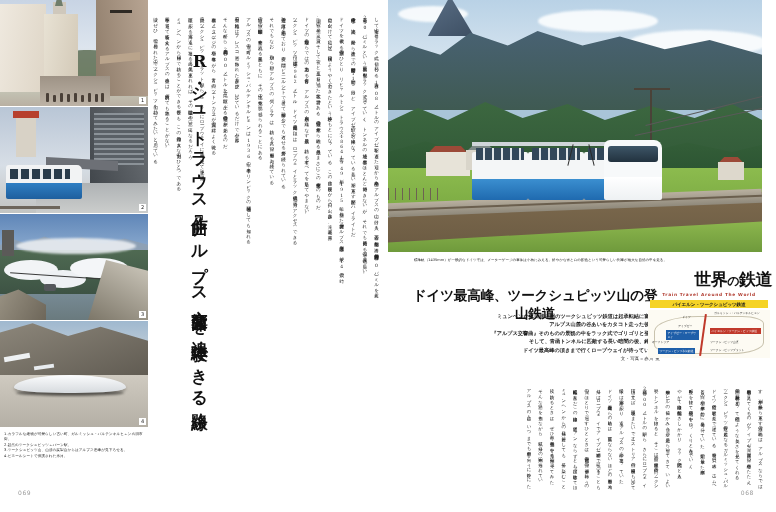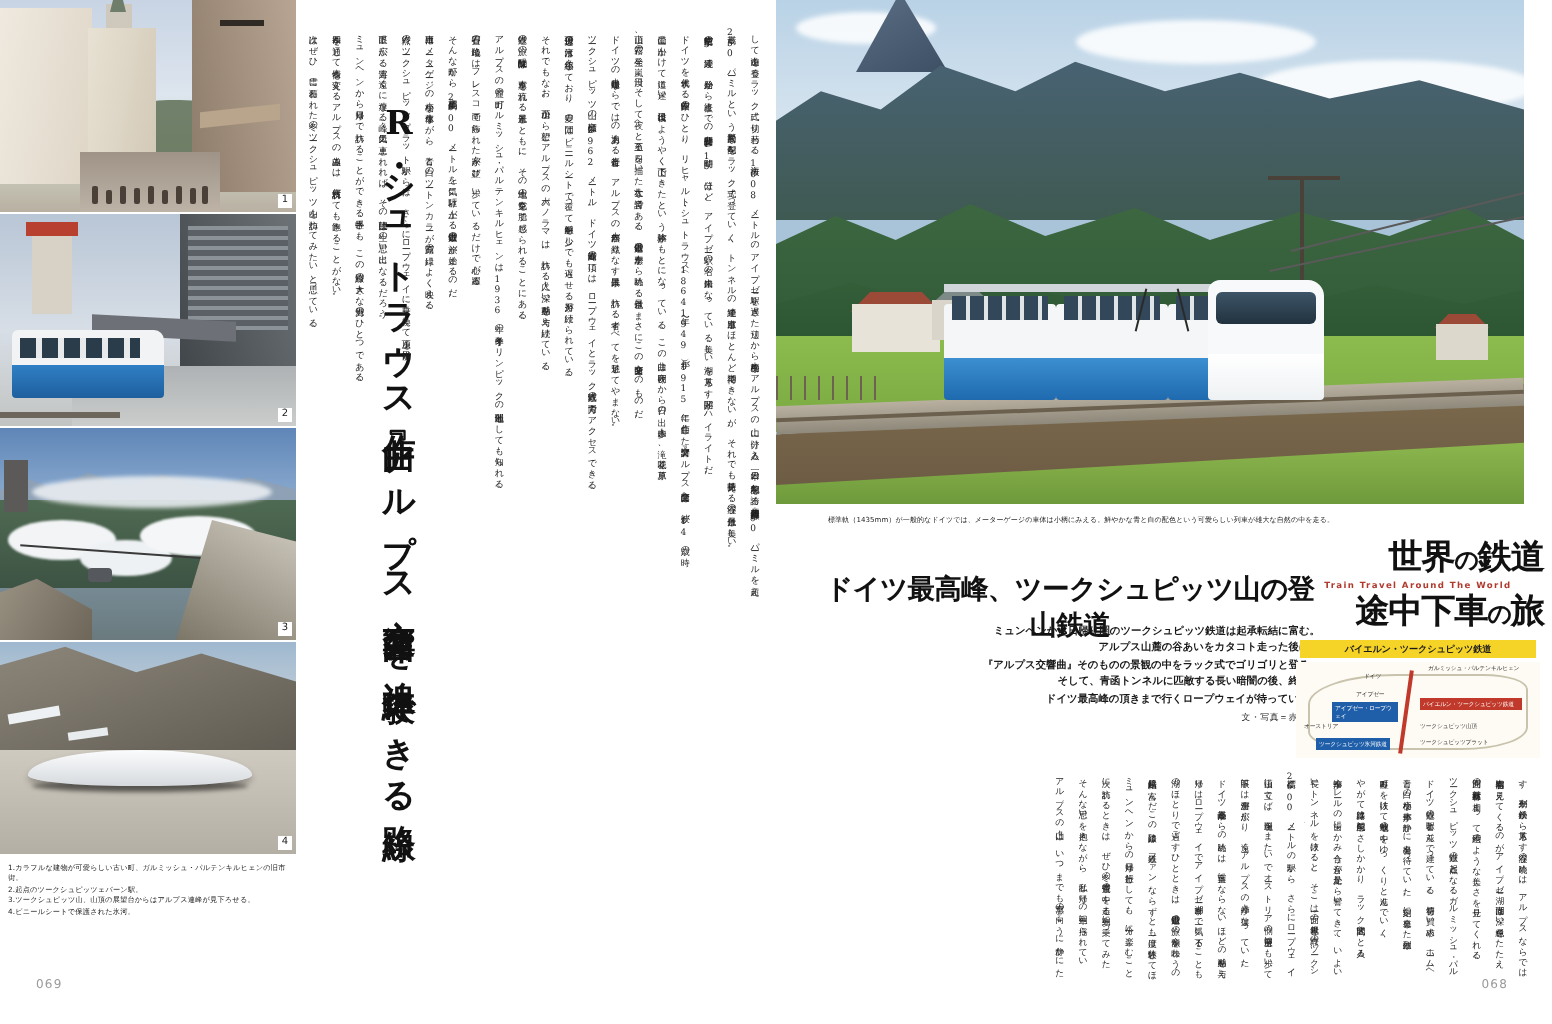--- a/index.html
+++ b/index.html
@@ -408,23 +408,20 @@
       <div>ドイツ最高峰の頂きまで行くロープウェイが待っている。</div>
     </div>
 
     <div class="byline">文・写真＝赤川 薫</div>
 
     <div class="logo">
       <div class="logo-l1">
         <span>世界</span><span class="sm">の</span><span>鉄道</span>
       </div>
       <div class="logo-en">Train Travel Around The World</div>
-      <div class="logo-l1">
-        <span>途中下車</span><span class="sm">の</span><span>旅</span>
-      </div>
       <div class="logo-badge">バイエルン・ツークシュピッツ鉄道</div>
 
       <div class="map">
         <div class="m-land"></div>
         <div class="m-border"></div>
         <div class="m-red"></div>
         <div class="m-lbl" style="left:34px;top:5px;">ドイツ</div>
         <div class="m-lbl" style="left:66px;top:2px;width:46px;line-height:3.2px;">ガルミッシュ・パルテンキルヒェン</div>
         <div class="m-lbl" style="left:30px;top:14px;">アイプゼー</div>
         <div class="m-lbl" style="left:4px;top:30px;">オーストリア</div>

